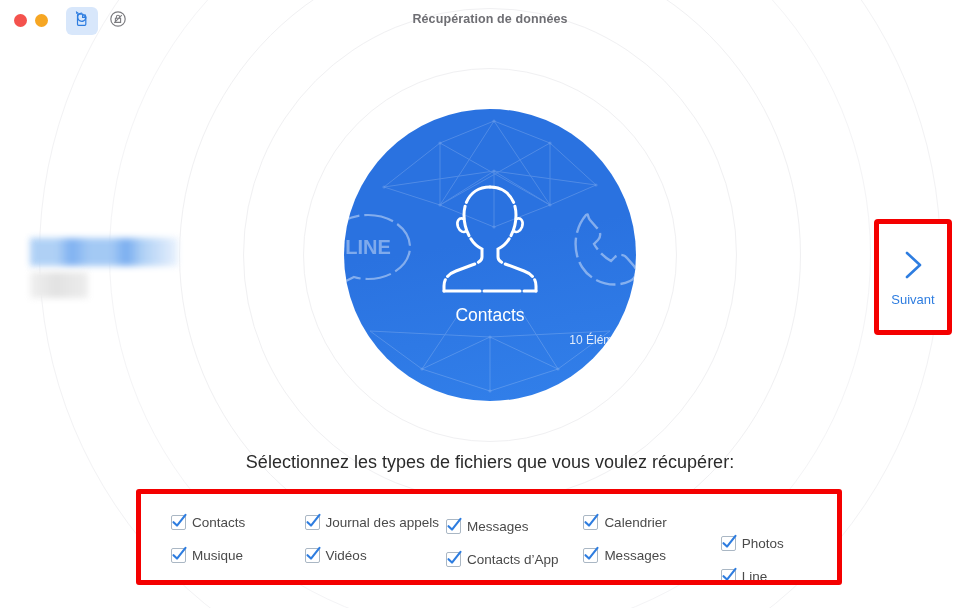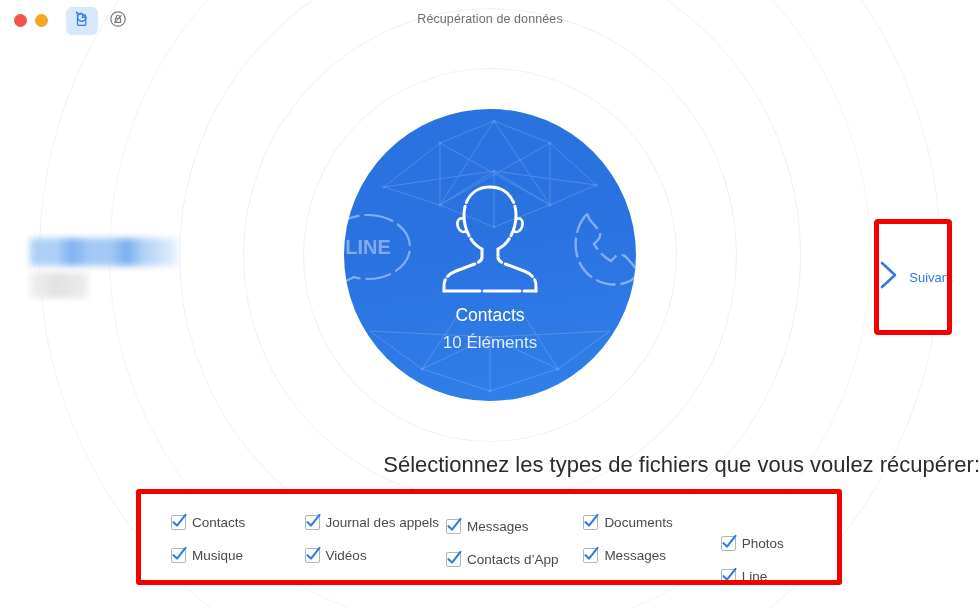--- a/index.html
+++ b/index.html
@@ -18,20 +18,21 @@
     overflow: hidden;
     background: #ffffff;
   }
 
   
   .titlebar {
     position: absolute;
     left: 0; top: 0;
     width: 980px; height: 44px;
     z-index: 20;
+    font-weight: bold;
   }
   .traffic {
     position: absolute;
     left: 14px; top: 14px;
     display: flex;
     gap: 8px;
     align-items: center;
   }
   .dot {
     width: 13px; height: 13px;
@@ -121,23 +122,23 @@
     left: 0; top: 196px;
     width: 292px;
     text-align: center;
     color: #ffffff;
     font-size: 17.5px;
   }
   .orb-sub {
     position: absolute;
     left: 0; top: 224px;
     width: 292px;
-    text-align: center;
+    text-align: right;
     color: #e2ecfb;
-    font-size: 17px;
+    font-size: 12px;
   }
 
   
   .redacted {
     position: absolute;
     z-index: 6;
   }
   .redacted .bar-blue {
     position: absolute;
     left: 30px; top: 238px;
@@ -171,38 +172,38 @@
     border: 5px solid #f40000;
     border-radius: 4px;
     pointer-events: none;
   }
   .next-btn {
     position: absolute;
     left: 5px; top: 5px;
     right: 5px; bottom: 5px;
     background: #ffffff;
     display: flex;
-    flex-direction: row;
+    flex-direction: column;
     align-items: center;
     justify-content: center;
     cursor: pointer;
     gap: 6px;
   }
   .next-label {
     font-size: 13px;
     color: #2e7de0;
   }
 
   
   .heading {
     position: absolute;
     left: 0; top: 452px;
     width: 980px;
-    text-align: right;
-    font-size: 22px;
+    text-align: center;
+    font-size: 18px;
     color: #2b2b2b;
     z-index: 8;
   }
 
   
   .types-wrap {
     position: absolute;
     left: 136px; top: 489px;
     width: 706px; height: 96px;
     z-index: 10;
@@ -423,21 +424,21 @@
           </span>
           <span>Messages</span>
         </label>
 
         <label class="chk-item c4">
           <span class="chk-box">
             <svg width="17" height="19" viewBox="0 0 17 19">
               <path d="M2.5 10.2 L6 13.6 L14.5 2.8" fill="none" stroke="#2e7de0" stroke-width="2.1" stroke-linecap="round" stroke-linejoin="round"></path>
             </svg>
           </span>
-          <span>Documents</span>
+          <span>Calendrier</span>
         </label>
 
         <label class="chk-item c5">
           <span class="chk-box">
             <svg width="17" height="19" viewBox="0 0 17 19">
               <path d="M2.5 10.2 L6 13.6 L14.5 2.8" fill="none" stroke="#2e7de0" stroke-width="2.1" stroke-linecap="round" stroke-linejoin="round"></path>
             </svg>
           </span>
           <span>Photos</span>
         </label>

